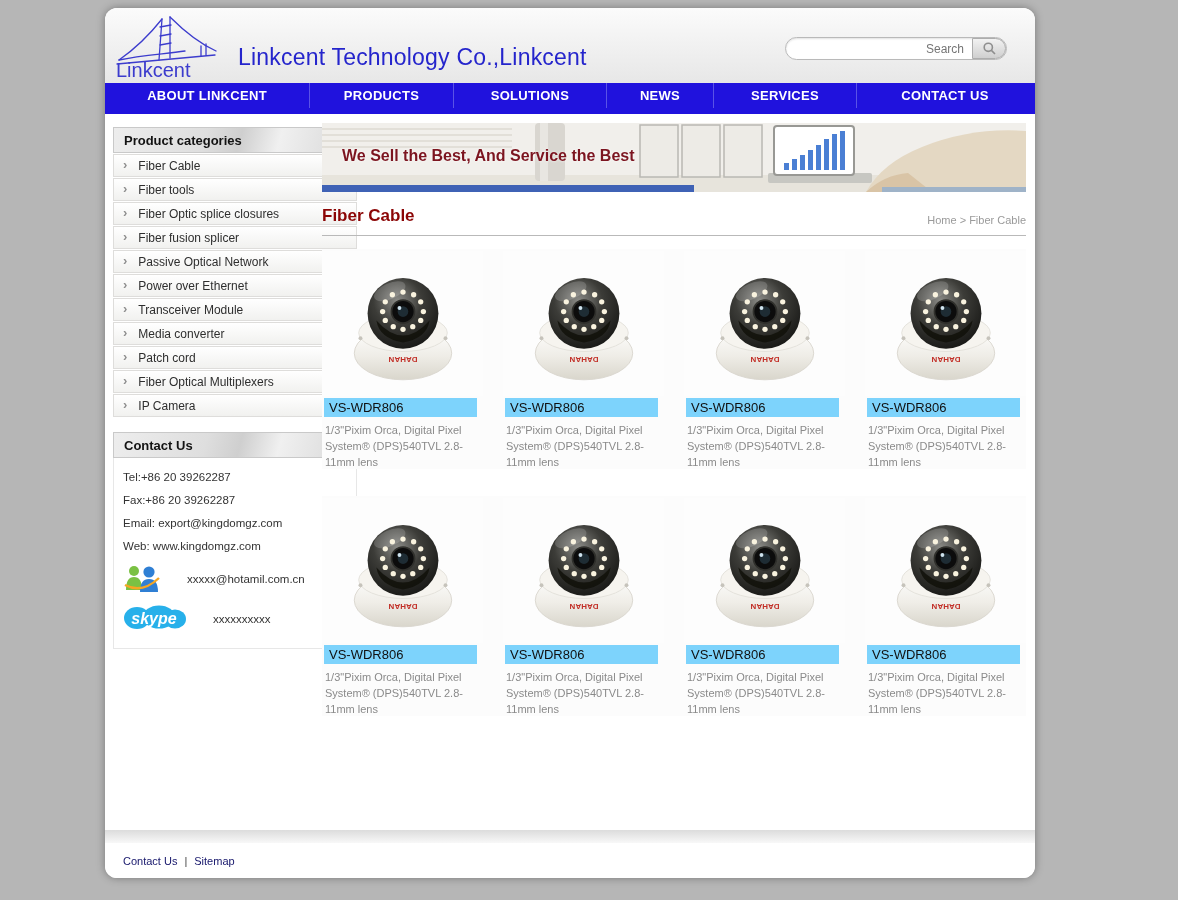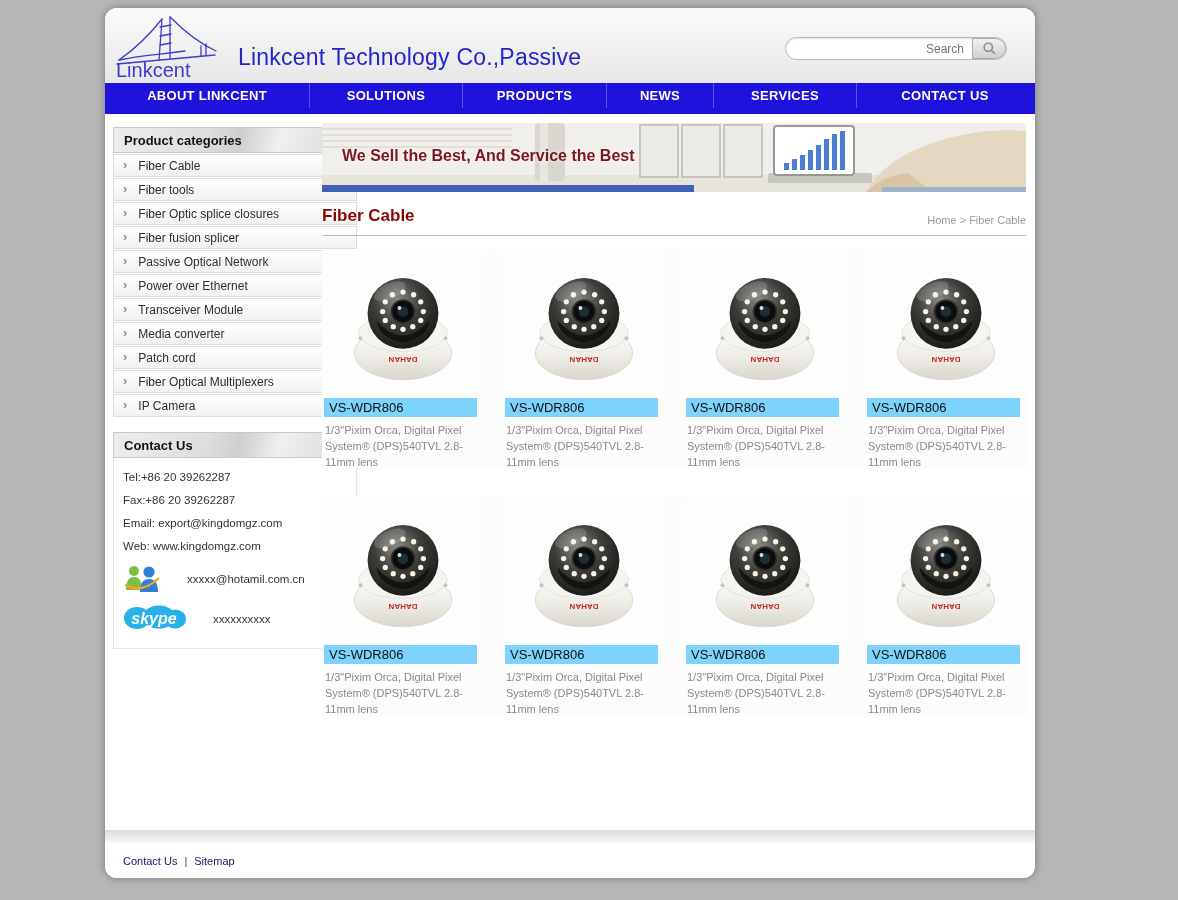--- a/index.html
+++ b/index.html
@@ -139,36 +139,36 @@
         <path d="M47,17 L58,15"></path>
           <path d="M47,26 L58,24"></path>
           <path d="M47,35 L58,33"></path>
         <path d="M49,9 C34,28 16,43 6,50"></path>
         <path d="M57,7 C76,26 92,36 103,41"></path>
         <path d="M88,36 L88,46"></path>
           <path d="M93,34 L93,45"></path>
       </g>
       <text x="3" y="67" font-size="20" fill="#3c3ccd">Linkcent</text>
     </svg>
-    <div class="company-name">Linkcent Technology Co.,Passive</div>
+    <div class="company-name">Linkcent Technology Co.,Linkcent</div>
     <div class="search-wrap">
       <input class="search-input" type="text" placeholder="Search" style="">
       <div class="search-btn">
         <svg width="15" height="15" viewBox="0 0 15 15">
           <circle cx="6.3" cy="6.3" r="4.1" fill="none" stroke="#8e8e8e" stroke-width="1.6"></circle>
           <line x1="9.4" y1="9.4" x2="13" y2="13" stroke="#8e8e8e" stroke-width="1.6"></line>
         </svg>
       </div>
     </div>
   </div>
 
   <div class="nav">
     <div class="nav-item w0">ABOUT LINKCENT</div>
+    <div class="nav-item w1">PRODUCTS</div>
     <div class="nav-item w2">SOLUTIONS</div>
-    <div class="nav-item w1">PRODUCTS</div>
     <div class="nav-item w3">NEWS</div>
     <div class="nav-item w4">SERVICES</div>
     <div class="nav-item w5">CONTACT US</div>
   </div>
 
   <div class="content">
 
     <div class="sidebar">
       <div class="side-header">Product categories</div>
       <div class="cat-list">

